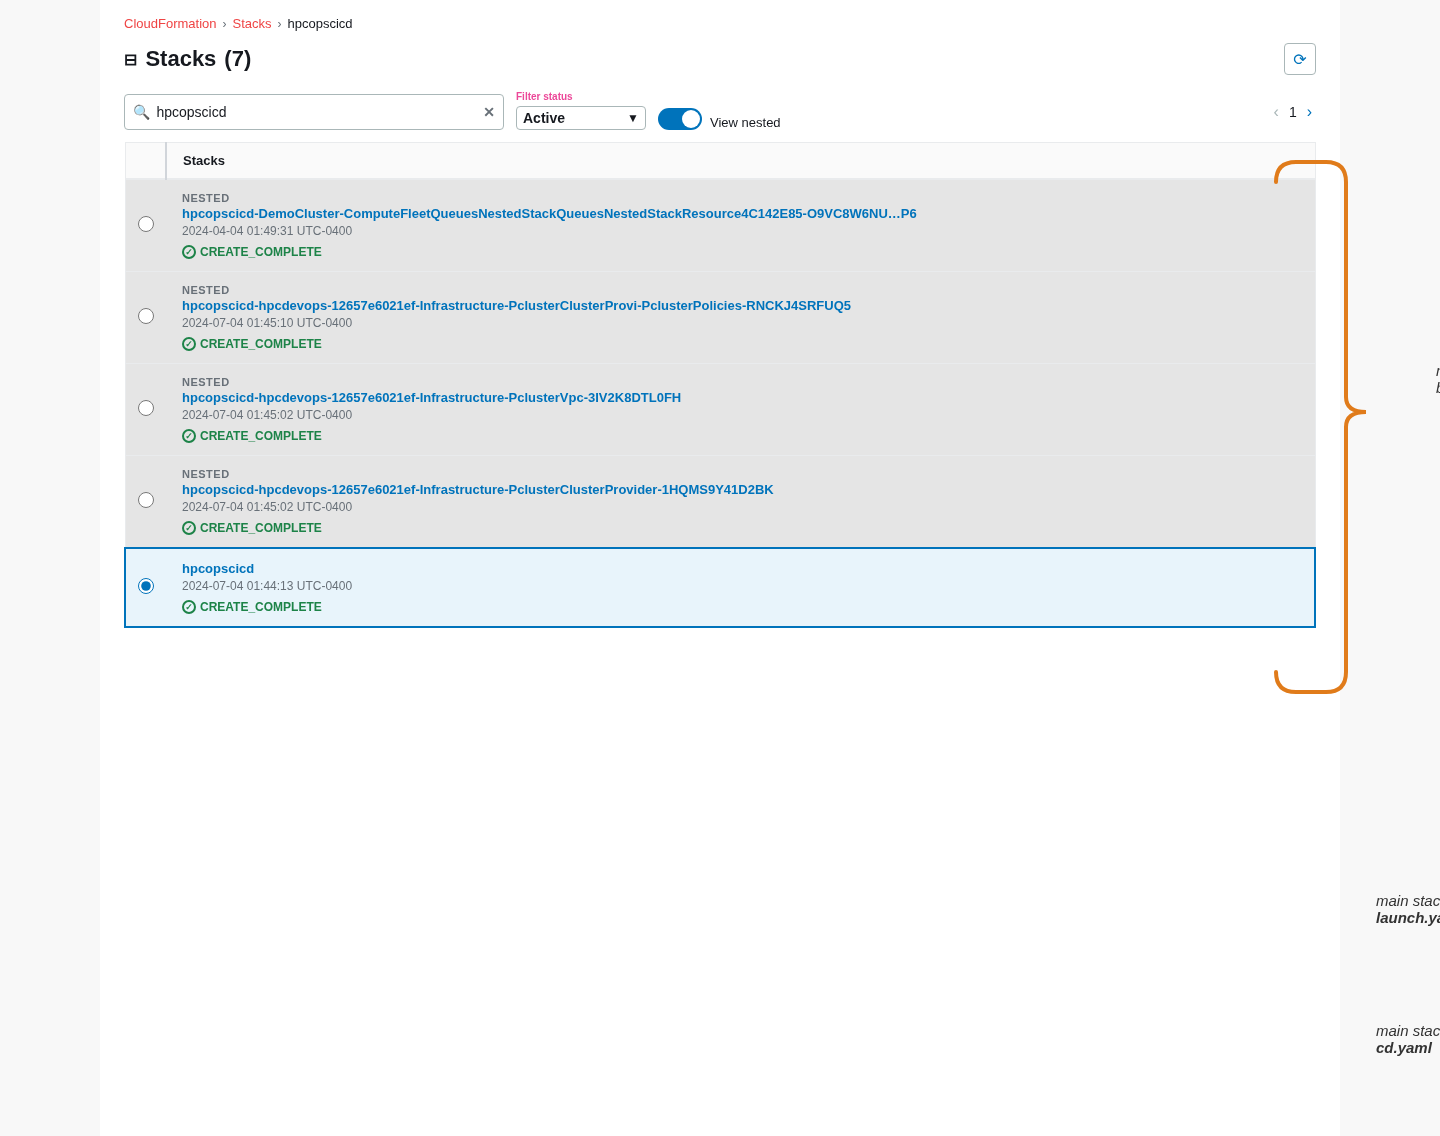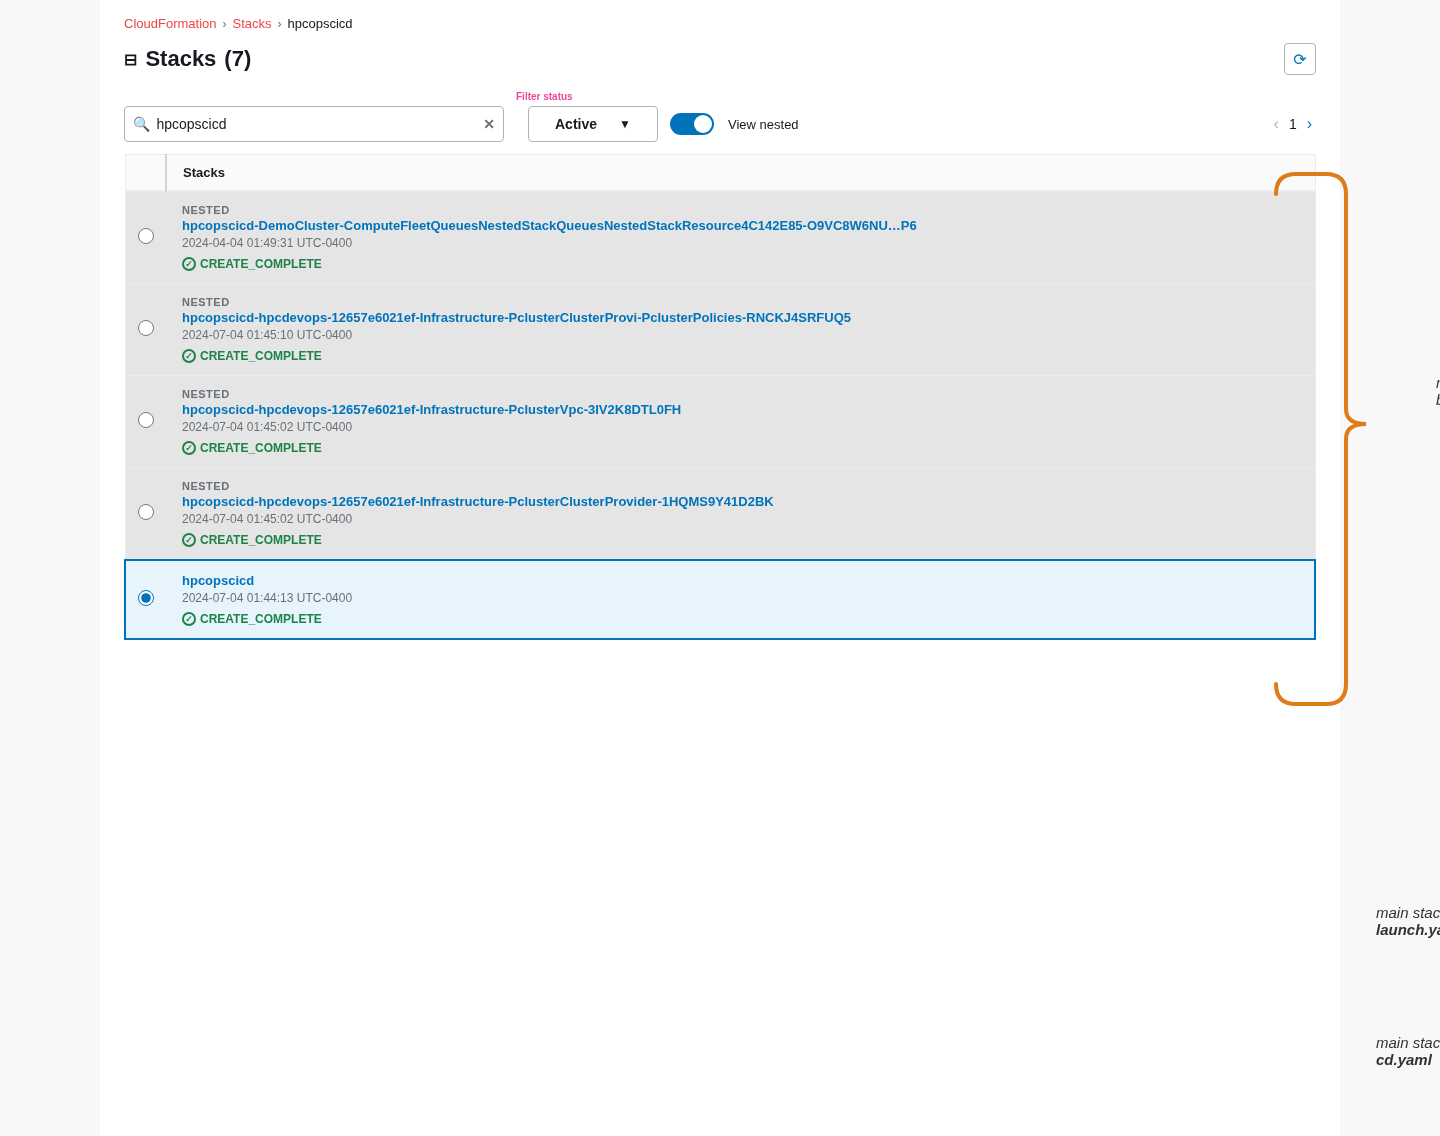--- a/index.html
+++ b/index.html
@@ -109,39 +109,38 @@
     .filter-select-wrapper {
       display: flex;
       flex-direction: column;
     }
     .filter-select {
       display: flex;
       align-items: center;
       border: 1px solid #aab7b8;
       border-radius: 4px;
       background: #fff;
-      height: 36px;
-      padding: 0 26px;
+      height: 24px;
+      padding: 0 6px;
       gap: 6px;
       cursor: pointer;
       min-width: 130px;
-      margin-left: 12px;
     }
     .filter-select span.val {
       flex: 1;
       font-size: 14px;
       font-weight: 600;
       color: #16191f;
     }
     .filter-select span.arrow { color: #16191f; font-size: 12px; }
     
     .view-nested-wrapper {
       display: flex;
-      align-items: center;
-      gap: 14px;
+      align-items: flex-end;
+      gap: 8px;
       height: 36px;
     }
     .toggle {
       width: 44px;
       height: 22px;
       background: #0073bb;
       border-radius: 11px;
       position: relative;
       cursor: pointer;
     }

